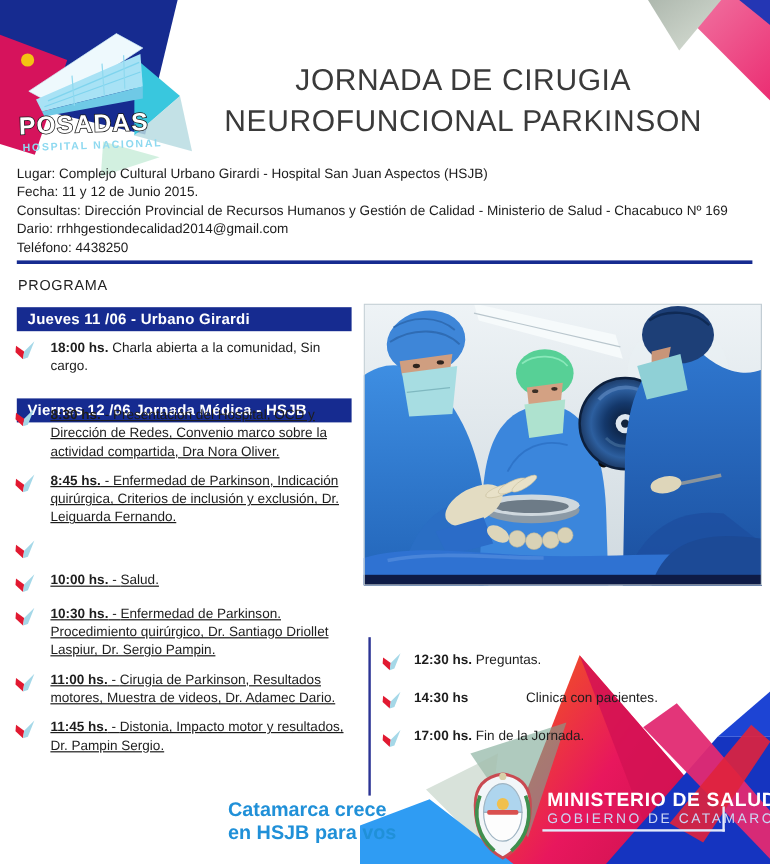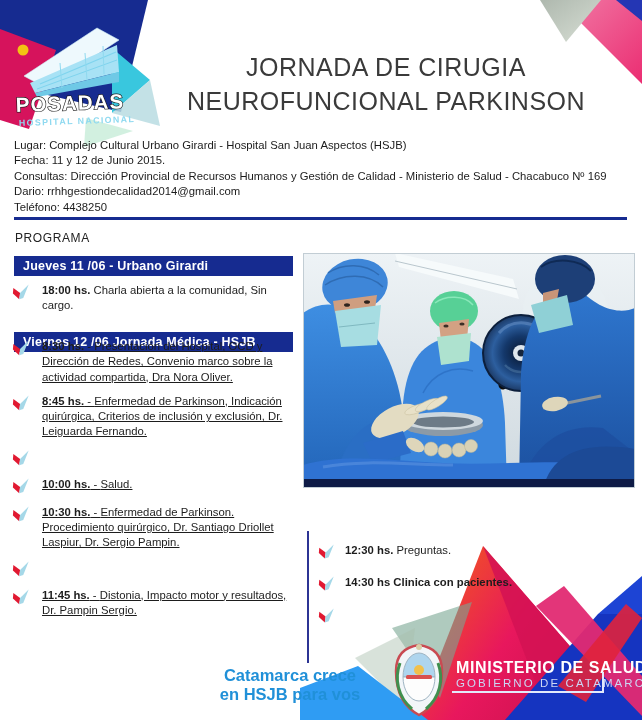--- a/index.html
+++ b/index.html
@@ -41,33 +41,33 @@
   .list-left   { left:12px; top:339px; width:300px;text-decoration:underline; }
   .list-right  { left:318px; top:543px; width:320px; z-index:3; }
 
   .row { display:flex; align-items:flex-start; margin:0 0 9px 0; }
   .list-right .row { margin-bottom:14px; }
   .tick { flex:0 0 auto; margin-top:1px; }
   .txt { margin:0; font-size:11.3px; line-height:15.3px; }
   .list-jueves .txt, .list-left .txt { margin-left:12px; width:252px; }
   .list-right .txt { margin-left:10px; }
   .time { font-weight:bold; }
-  .txt.bold .desc { font-weight:bold; }
+  .txt.bold .desc { font-weight:normal;margin-left:45px; }
 
   .vline { position:absolute; left:307px; top:531px; width:2px; height:132px; background:#2c3494; z-index:2; }
 
   
   .photo { position:absolute; left:303px; top:253px; width:332px; height:235px; }
 
   
   .deco-bottom { position:absolute; left:300px; top:540px; z-index:1; }
 
   .tagline {
     position:absolute; left:190px; top:666px; width:200px; z-index:3;
-    text-align:center; font-weight:bold; font-size:16.5px; line-height:19px;
+    font-weight:bold; font-size:16.5px; line-height:19px;
     color:var(--tagline-blue);
   }
 
   .ministry { position:absolute; left:390px; top:641px; z-index:3; display:flex; }
   .min-text { margin-left:8px; margin-top:18px; }
   .min-name { font-size:16px; font-weight:bold; color:#fff; letter-spacing:.6px; line-height:17px; white-space:nowrap; }
   .min-sub  { font-size:11.5px; color:#ccd6f4; letter-spacing:2.1px; line-height:14px; white-space:nowrap; }
   .m-hline { position:absolute; left:452px; top:691px; width:152px; height:2px; background:#e2e9fb; z-index:3; }
   .m-vtick { position:absolute; left:602px; top:672px; width:2px; height:21px; background:#e2e9fb; z-index:3; }
 </style>
@@ -192,20 +192,21 @@
           <polygon points="9,10 18.5,0.5 12.5,15.5 8,17" style="fill:var(--bullet-cyan)"></polygon>
         </svg>
         <p class="txt"><b class="time">10:30 hs.</b><span class="sep"> - </span><span class="desc">Enfermedad de Parkinson. Procedimiento quirúrgico, Dr. Santiago Driollet Laspiur, Dr. Sergio Pampin.</span></p>
       </div>
 
       <div class="row">
         <svg class="tick" width="18" height="18" viewBox="0 0 20 20">
           <polygon points="1.5,4.5 9,10 8,17 1,10.5" style="fill:var(--bullet-red)"></polygon>
           <polygon points="9,10 18.5,0.5 12.5,15.5 8,17" style="fill:var(--bullet-cyan)"></polygon>
         </svg>
+        <p class="txt"><b class="time">11:00 hs.</b><span class="sep"> - </span><span class="desc">Cirugia de Parkinson, Resultados motores, Muestra de videos, Dr. Adamec Dario.</span></p>
       </div>
 
       <div class="row">
         <svg class="tick" width="18" height="18" viewBox="0 0 20 20">
           <polygon points="1.5,4.5 9,10 8,17 1,10.5" style="fill:var(--bullet-red)"></polygon>
           <polygon points="9,10 18.5,0.5 12.5,15.5 8,17" style="fill:var(--bullet-cyan)"></polygon>
         </svg>
         <p class="txt"><b class="time">11:45 hs.</b><span class="sep"> - </span><span class="desc">Distonia, Impacto motor y resultados, Dr. Pampin Sergio.</span></p>
       </div>
     </div>
@@ -226,20 +227,21 @@
           <polygon points="9,10 18.5,0.5 12.5,15.5 8,17" style="fill:var(--bullet-cyan)"></polygon>
         </svg>
         <p class="txt bold"><b class="time">14:30 hs</b><span class="sep"> </span><span class="desc">Clinica con pacientes.</span></p>
       </div>
 
       <div class="row">
         <svg class="tick" width="17" height="17" viewBox="0 0 20 20">
           <polygon points="1.5,4.5 9,10 8,17 1,10.5" style="fill:var(--bullet-red)"></polygon>
           <polygon points="9,10 18.5,0.5 12.5,15.5 8,17" style="fill:var(--bullet-cyan)"></polygon>
         </svg>
+        <p class="txt"><b class="time">17:00 hs.</b><span class="sep"> </span><span class="desc">Fin de la Jornada.</span></p>
       </div>
     </div>
 
   <div class="vline"></div>
 
   <div class="photo">
     <svg width="332" height="235" viewBox="0 0 332 235">
       <defs>
         <linearGradient id="ceil" x1="0" y1="0" x2="0" y2="1">
           <stop offset="0" stop-color="#eef3f6"></stop>

